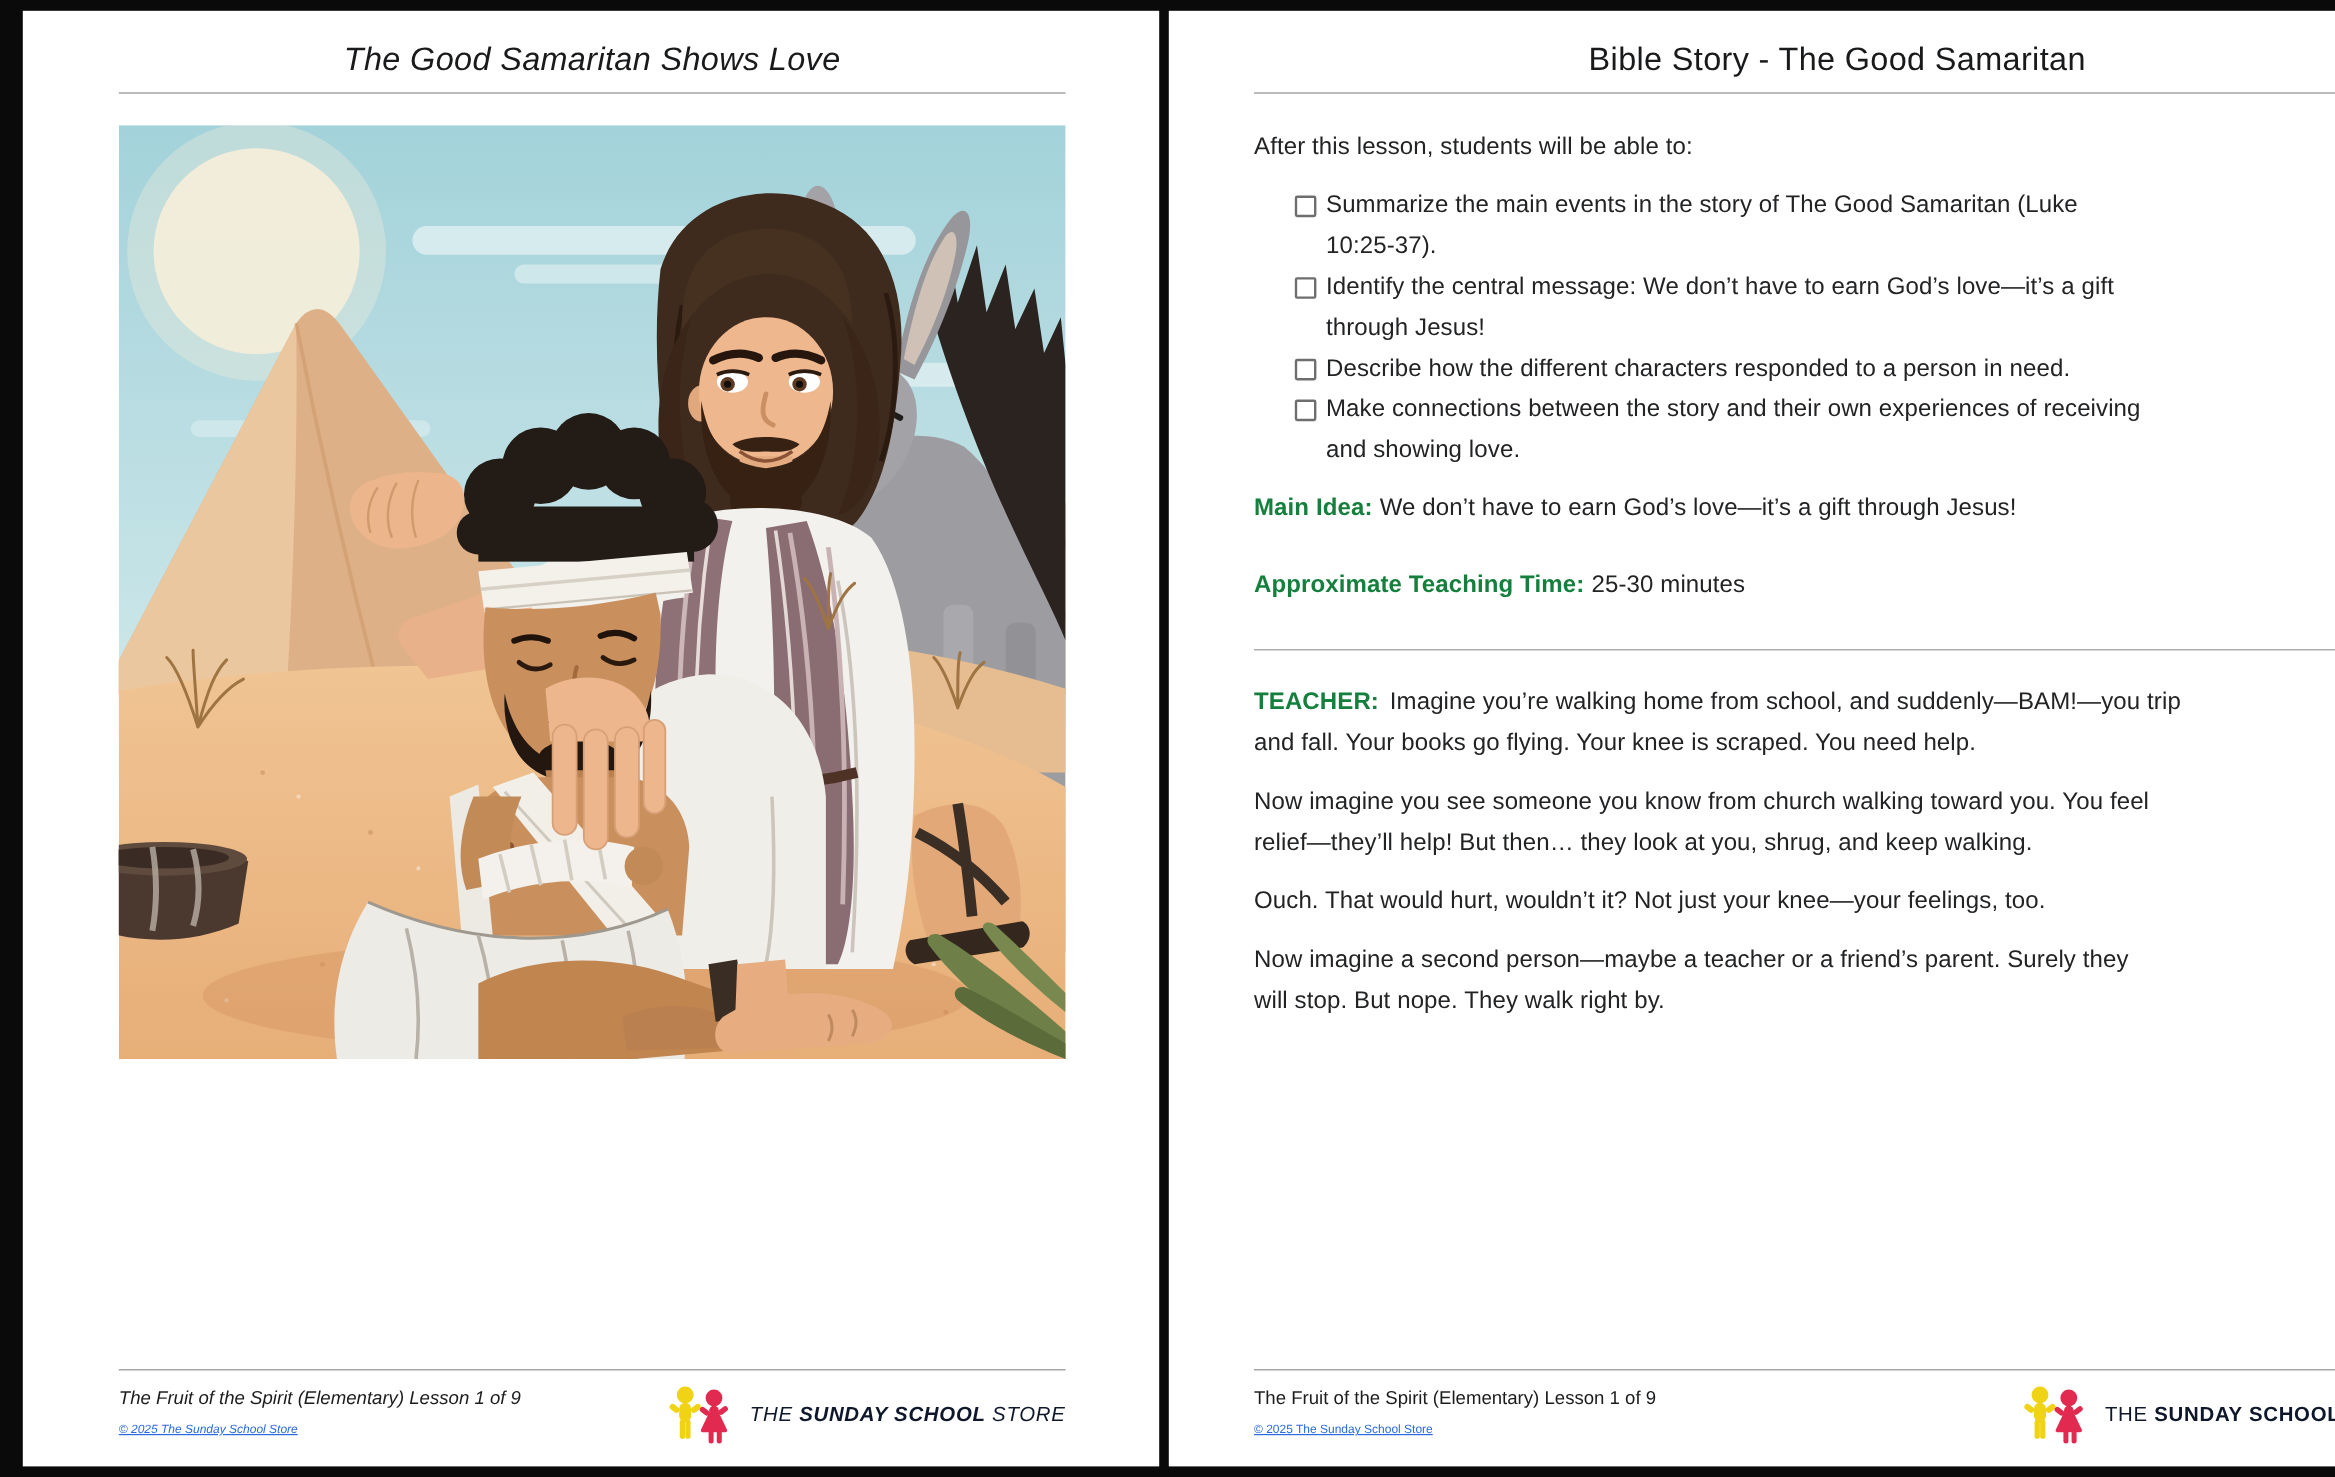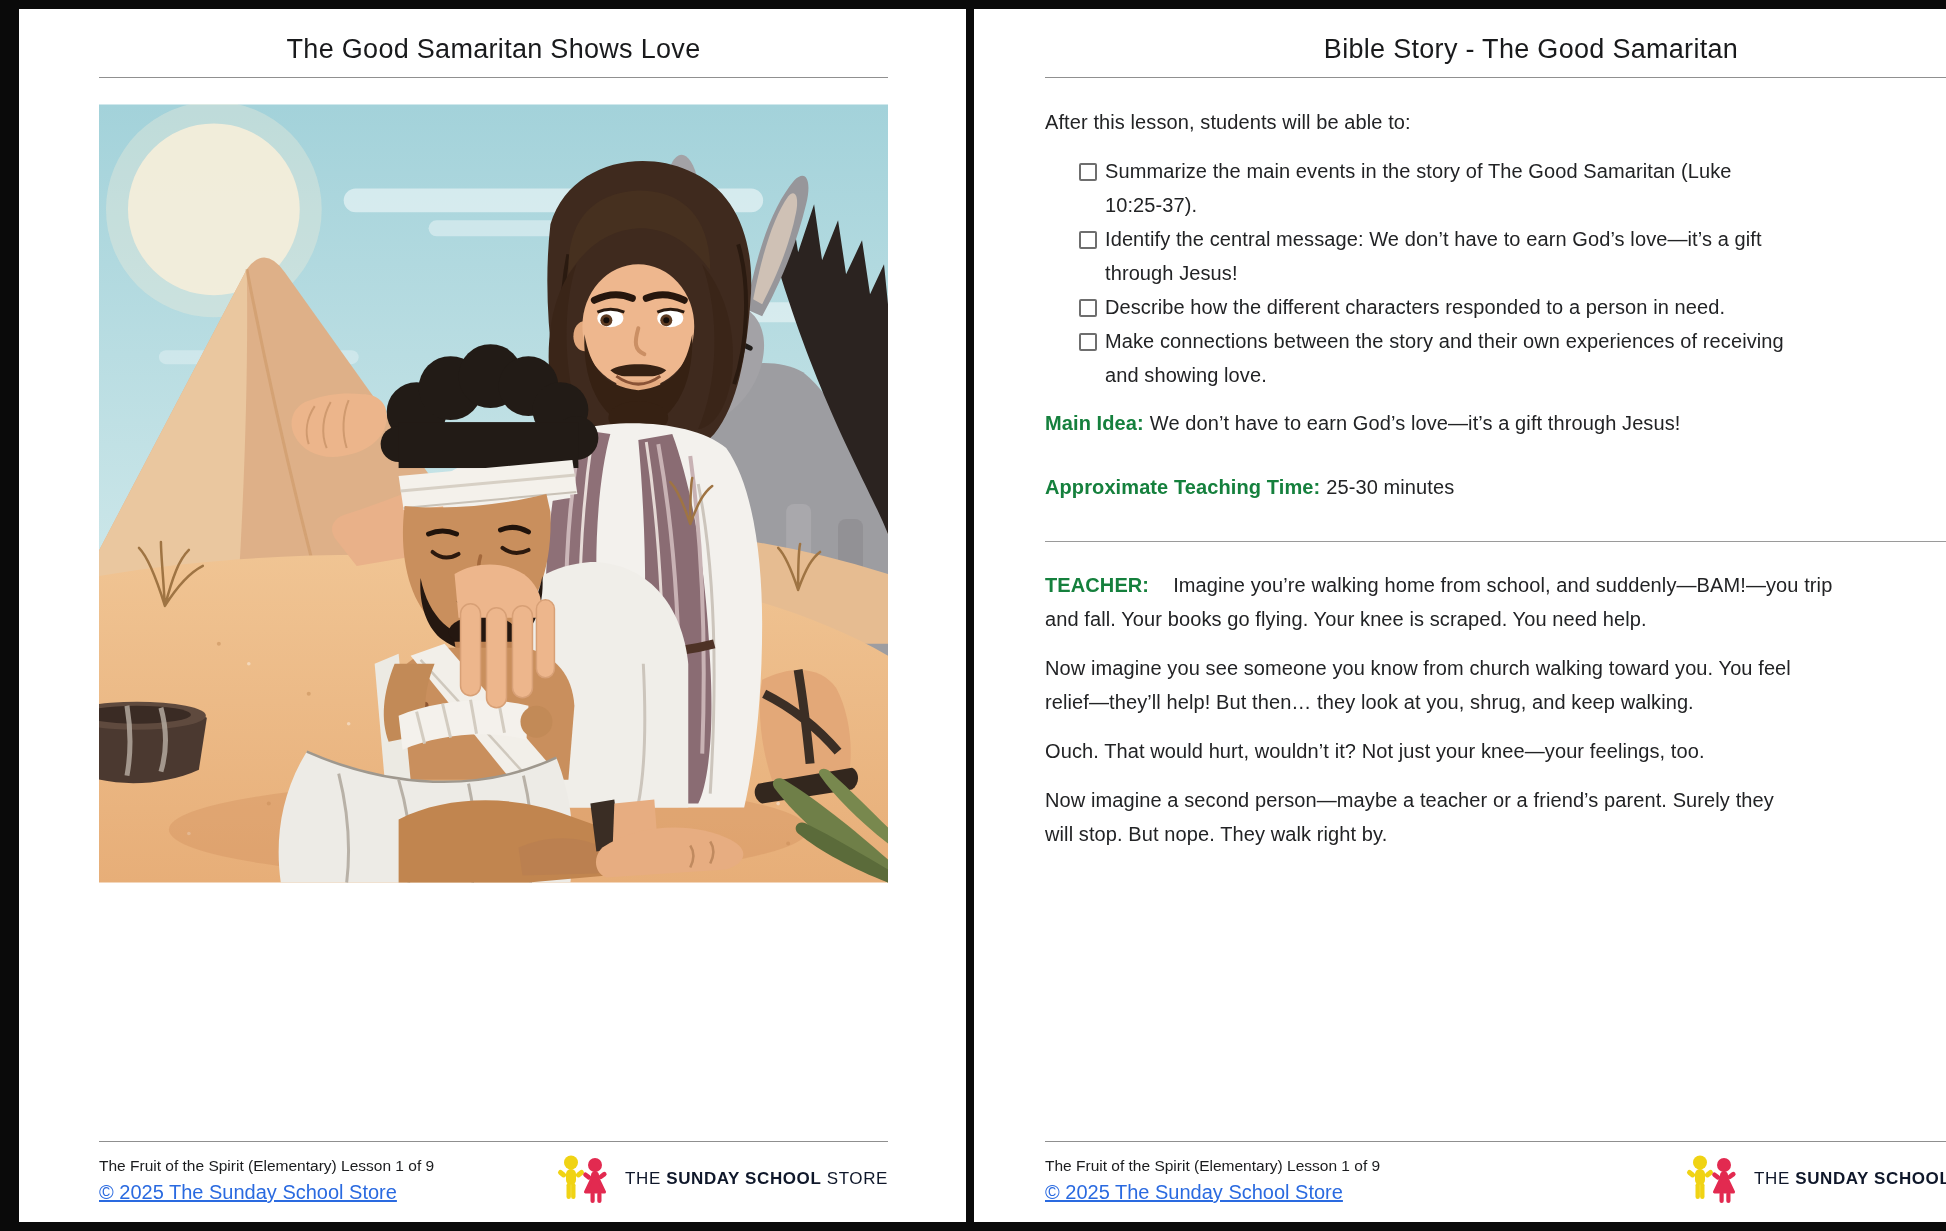--- a/index.html
+++ b/index.html
@@ -5,21 +5,21 @@
   html,body{margin:0;padding:0;}
   body{
     width:1946px;height:1231px;background:#0a0a0a;position:relative;overflow:hidden;
     font-family:"Liberation Sans",sans-serif;color:#222325;
   }
   .page{position:absolute;top:9px;height:1213px;background:#fff;}
   #pageL{left:19px;width:947px;}
   #pageR{left:974px;width:1120px;}
   #gap{position:absolute;left:966px;top:0;width:8px;height:1231px;background:#0a0a0a;}
   .content{position:absolute;top:0;bottom:0;}
-  #pageL .content{left:80px;right:78px;}
+  #pageL .content{left:80px;right:78px;font-style:italic;}
   #pageR .content{left:71px;right:77px;}
 
   .doc-title{
     margin-top:22px;text-align:center;font-size:27px;font-weight:500;
     color:#191a1c;letter-spacing:.3px;line-height:36px;
   }
   .rule{height:1px;background:#909090;margin-top:10px;}
 
   
   .art{display:block;margin-top:26px;}
@@ -27,34 +27,34 @@
   
   .tl{line-height:34px;white-space:nowrap;font-size:20px;letter-spacing:.1px;}
   .intro{margin-top:27px;}
   ul.objectives{list-style:none;margin:15px 0 0 0;padding:0;}
   ul.objectives li{position:relative;padding-left:60px;}
   .cb{
     position:absolute;left:34px;top:9px;width:14px;height:14px;
     border:2px solid #6e6e6e;border-radius:2px;background:#fff;
   }
   .b{font-weight:700;color:#15803d;}
-  .gap{margin-left:24px;}
+  .gap{margin-left:9px;}
   .gap2{margin-left:6px;}
   .mi{margin-top:14px;}
   .tt{margin-top:30px;}
   .rule2{height:1px;background:#9a9a9a;margin-top:37px;}
   .para{margin-top:26px;}
   .para + .para{margin-top:15px;}
 
   
   .footer{position:absolute;left:0;right:0;bottom:17px;}
   .f-rule{height:1px;background:#8f8f8f;margin-bottom:11px;}
   .f-row{display:flex;align-items:center;justify-content:space-between;}
   .f-texts{line-height:26px;font-size:15.5px;color:#1b1c1e;text-align:right;}
-  .f-link{color:#2a6ae0;text-decoration:underline;font-size:20px;line-height:26px;}
+  .f-link{color:#2a6ae0;text-decoration:underline;font-size:10px;line-height:26px;}
   .logo{display:flex;align-items:center;gap:10px;}
   .logo-text{font-size:17px;letter-spacing:.6px;color:#0f172a;white-space:nowrap;}
   .logo-text .lt-b{font-weight:700;}
 </style>
 </head>
 <body>
 
 <div id="gap"></div>
 
 <div class="page" id="pageL">

